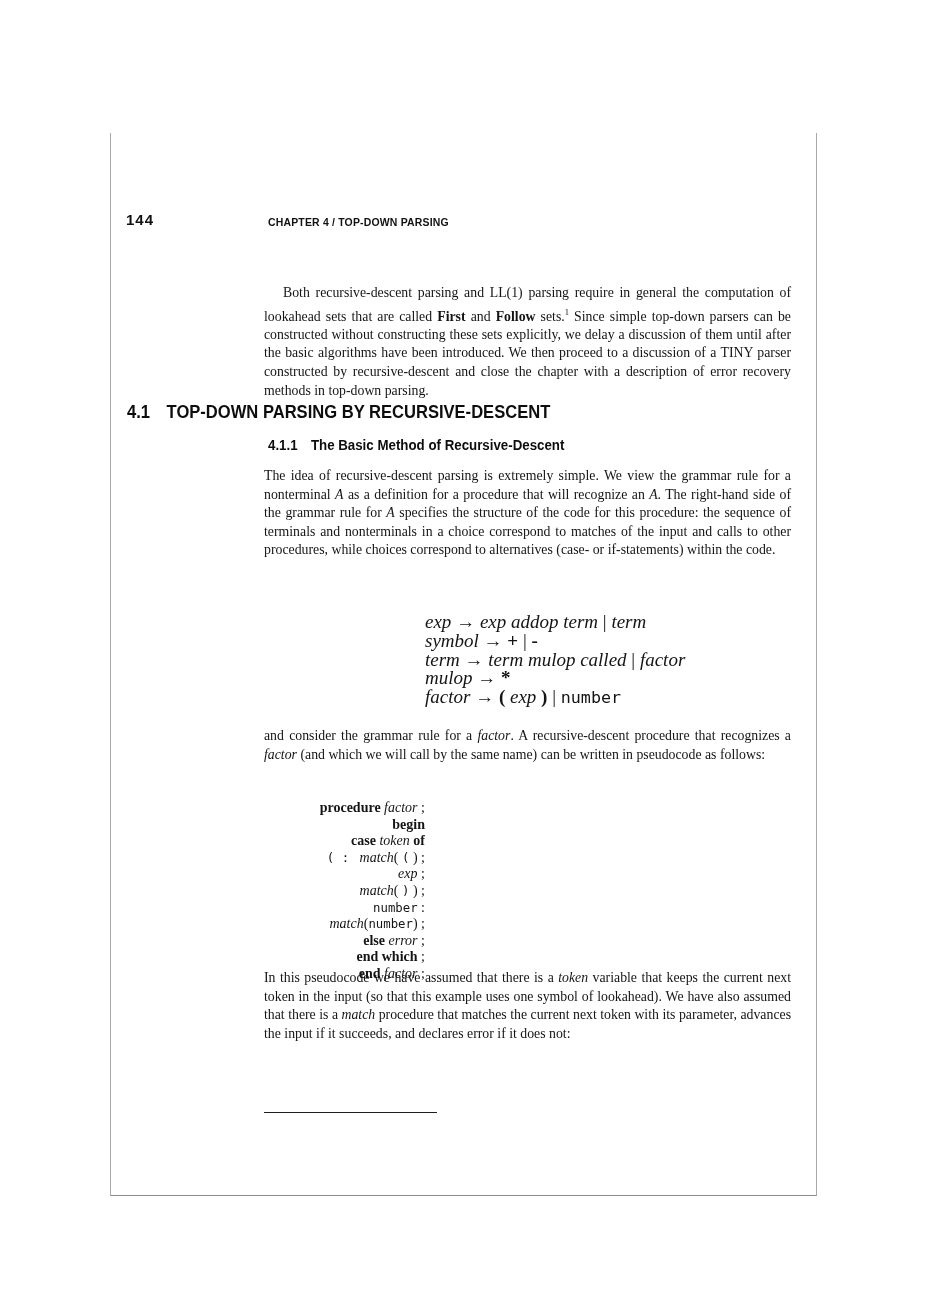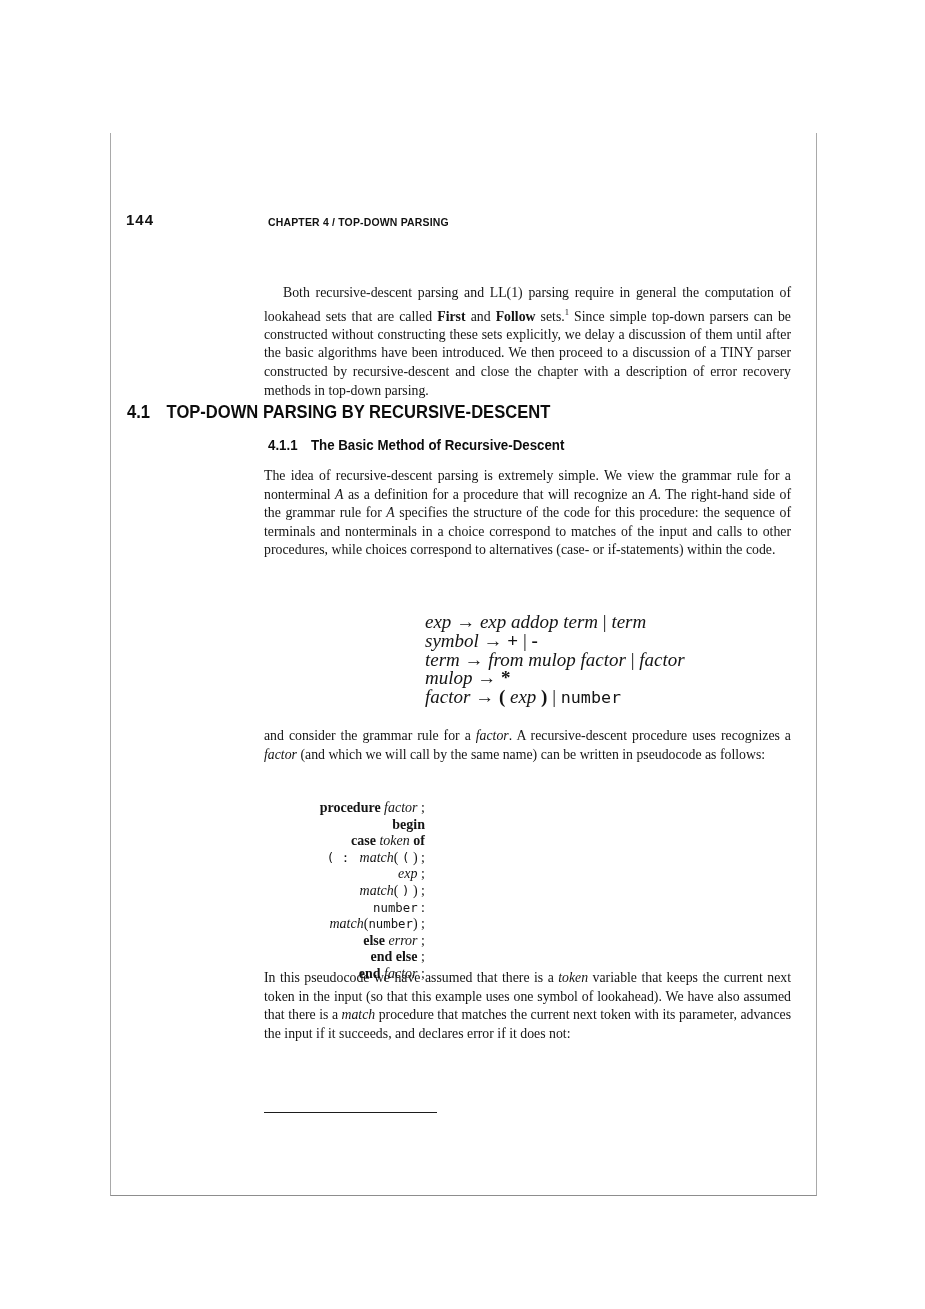--- a/index.html
+++ b/index.html
@@ -80,37 +80,37 @@
     <span>4.1.1</span>
     <span>The Basic Method of Recursive-Descent</span>
   </div>
 
   <div class="para" id="para2"><span>The idea of recursive-descent parsing is extremely simple. We view the grammar rule for a nonterminal </span><span class="r-i">A</span><span> as a definition for a procedure that will recognize an </span><span class="r-i">A</span><span>. The right-hand side of the grammar rule for </span><span class="r-i">A</span><span> specifies the structure of the code for this procedure: the sequence of terminals and nonterminals in a choice correspond to matches of the input and calls to other procedures, while choices correspond to alternatives (case- or if-statements) within the code.</span></div>
 
 
   <div class="grammar">
     <div class="line"><span class="r-i">exp</span><span> → </span><span class="r-i">exp addop term</span><span> | </span><span class="r-i">term</span></div>
     <div class="line"><span class="r-i">symbol</span><span> → </span><span class="r-b">+</span><span> | </span><span class="r-b">-</span></div>
-    <div class="line"><span class="r-i">term</span><span> → </span><span class="r-i">from mulop factor</span><span> | </span><span class="r-i">factor</span></div>
+    <div class="line"><span class="r-i">term</span><span> → </span><span class="r-i">term mulop called</span><span> | </span><span class="r-i">factor</span></div>
     <div class="line"><span class="r-i">mulop</span><span> → </span><span class="r-b">*</span></div>
     <div class="line"><span class="r-i">factor</span><span> → </span><span class="r-b">( </span><span class="r-i">exp</span><span class="r-b"> )</span><span> | </span><span class="r-tt">number</span></div>
   </div>
 
-  <div class="para" id="para4"><span>and consider the grammar rule for a </span><span class="r-i">factor</span><span>. A recursive-descent procedure uses recognizes a </span><span class="r-i">factor</span><span> (and which we will call by the same name) can be written in pseudocode as follows:</span></div>
+  <div class="para" id="para4"><span>and consider the grammar rule for a </span><span class="r-i">factor</span><span>. A recursive-descent procedure that recognizes a </span><span class="r-i">factor</span><span> (and which we will call by the same name) can be written in pseudocode as follows:</span></div>
 
   <div class="pseudocode">
     <div class="line"><span class="r-b">procedure</span><span> </span><span class="r-i">factor</span><span> ;</span></div>
     <div class="line"><span class="r-b">begin</span></div>
     <div class="line"><span>  </span><span class="r-b">case</span><span> </span><span class="r-i">token</span><span> </span><span class="r-b">of</span></div>
     <div class="line"><span>  </span><span class="r-tt">( :</span><span>   </span><span class="r-i">match</span><span>( </span><span class="r-tt">(</span><span> ) ;</span></div>
     <div class="line"><span>           </span><span class="r-i">exp</span><span> ;</span></div>
     <div class="line"><span>           </span><span class="r-i">match</span><span>( </span><span class="r-tt">)</span><span> ) ;</span></div>
     <div class="line"><span>  </span><span class="r-tt">number</span><span> :</span></div>
     <div class="line"><span>           </span><span class="r-i">match</span><span>(</span><span class="r-tt">number</span><span>) ;</span></div>
     <div class="line"><span>  </span><span class="r-b">else</span><span> </span><span class="r-i">error</span><span> ;</span></div>
-    <div class="line"><span>  </span><span class="r-b">end else</span><span> ;</span></div>
+    <div class="line"><span>  </span><span class="r-b">end which</span><span> ;</span></div>
     <div class="line"><span class="r-b">end</span><span> </span><span class="r-i">factor</span><span> ;</span></div>
   </div>
 
   <div class="para" id="para5"><span>In this pseudocode we have assumed that there is a </span><span class="r-i">token</span><span> variable that keeps the current next token in the input (so that this example uses one symbol of lookahead). We have also assumed that there is a </span><span class="r-i">match</span><span> procedure that matches the current next token with its parameter, advances the input if it succeeds, and declares error if it does not:</span></div>
 
   <div class="footnote-rule"></div>
 </div>
 
 </body></html>

